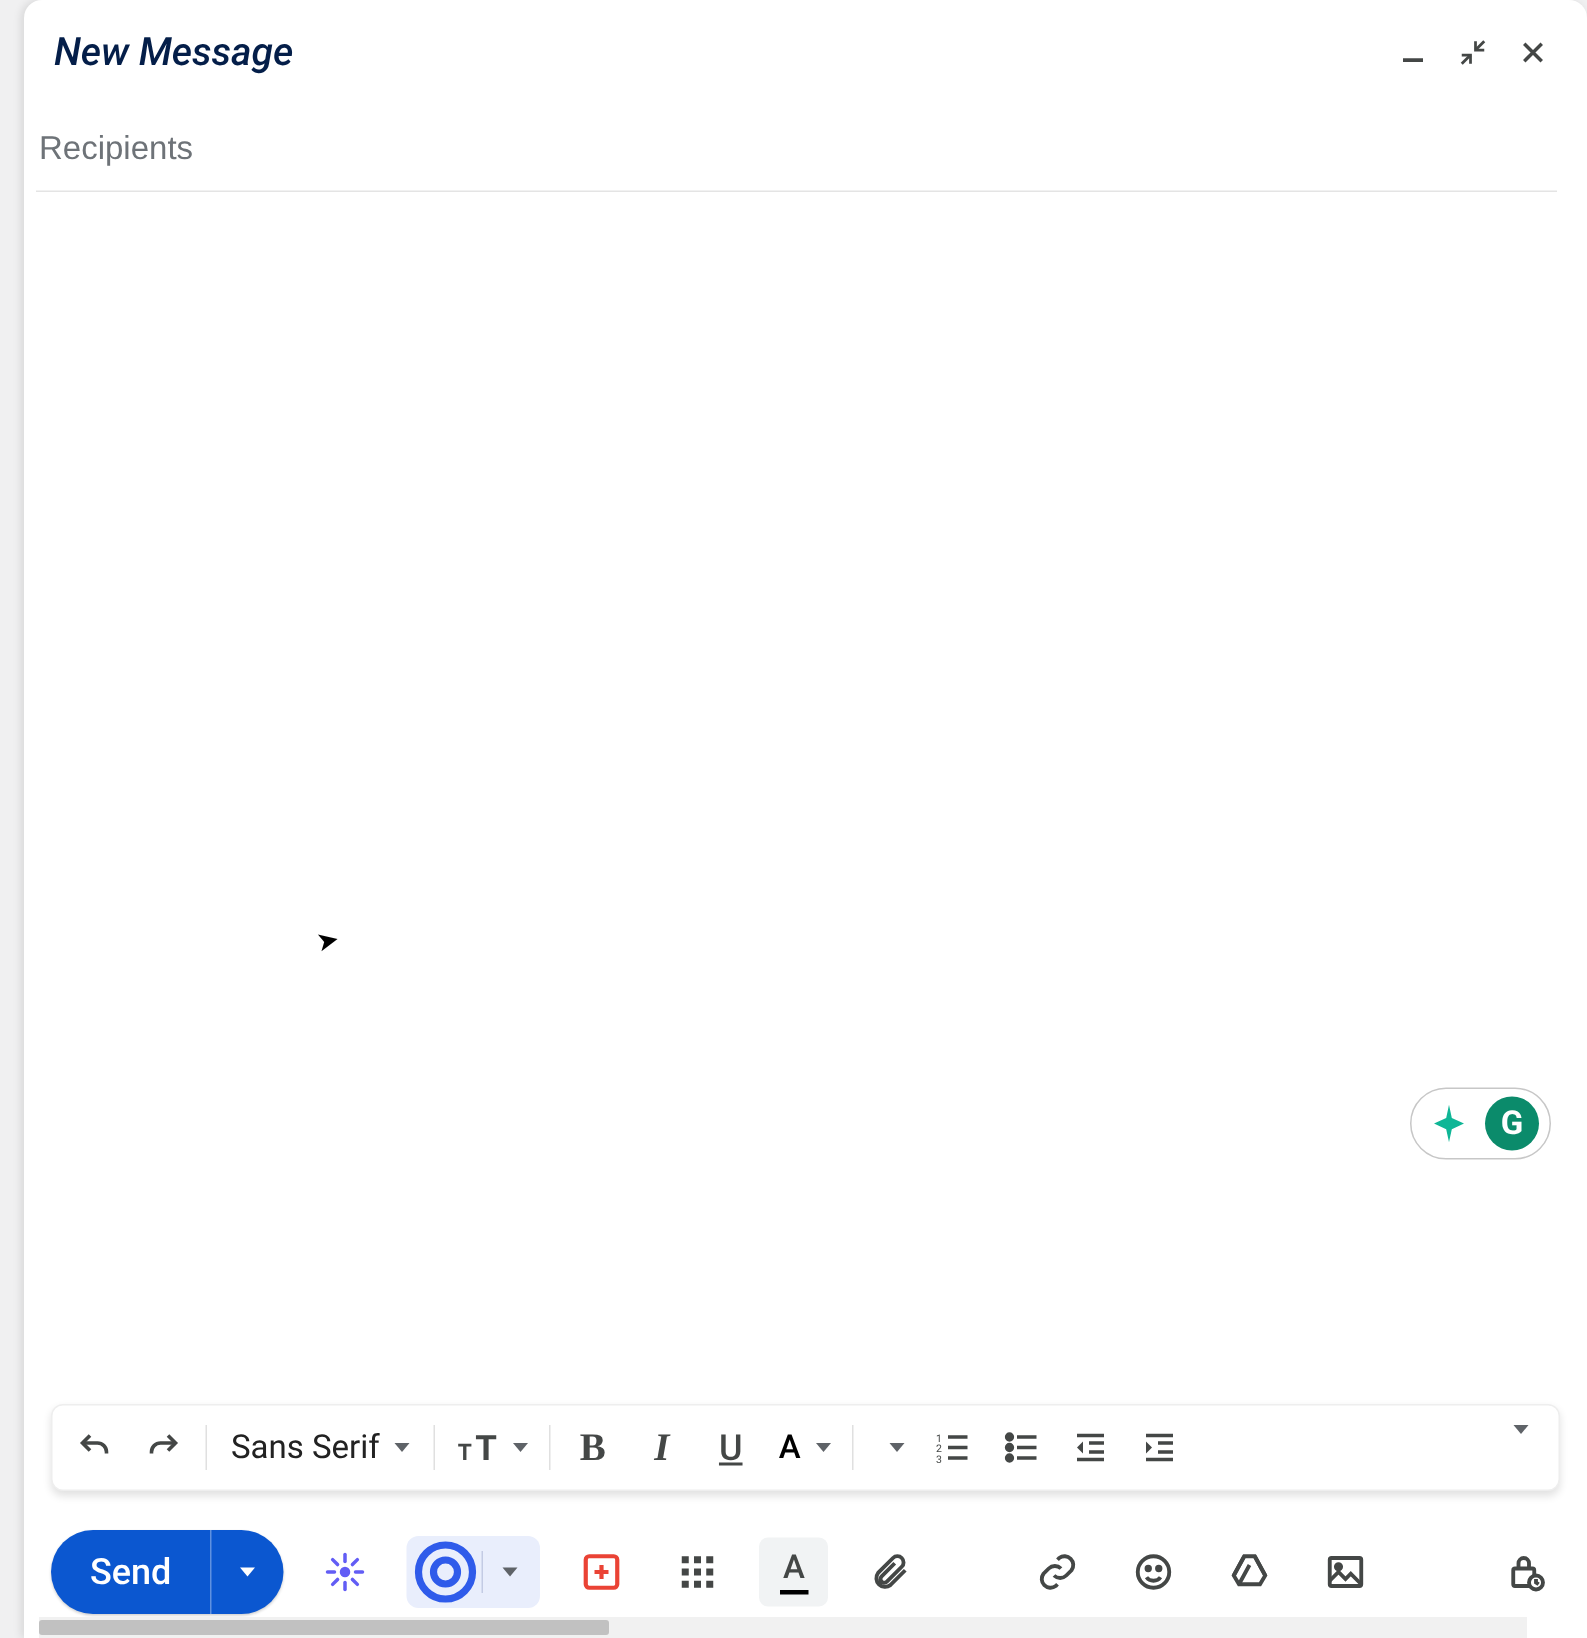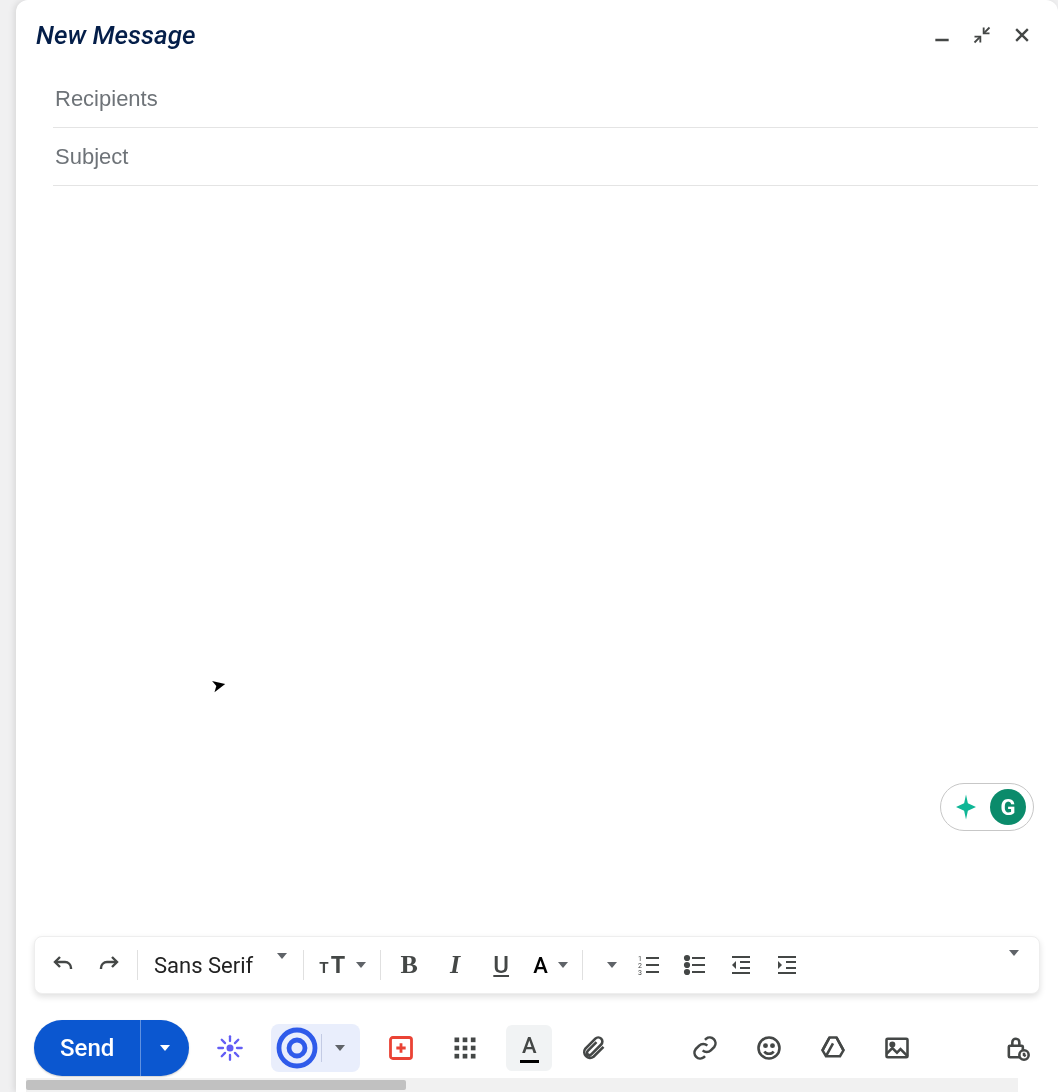--- a/index.html
+++ b/index.html
@@ -34,21 +34,21 @@
   }
   .win-controls { display:flex; gap:16px; align-items:center; padding-right:4px;}
   .win-btn {
     width:24px; height:24px;
     display:flex; align-items:center; justify-content:center;
     cursor:pointer;
     color:#444746;
   }
   .win-btn svg { width:20px; height:20px; stroke:#444746; fill:none; stroke-width:2.2; }
   
-  .fields { padding:10px 20px 0 20px;margin-left:17px; }
+  .fields { padding:10px 20px 0 8px; }
   .field-row {
     border-bottom:1px solid #e4e4e4;
     height:58px;
     display:flex; align-items:center;
   }
   .field-input {
     border:none; outline:none;
     font-size:22px;
     width:100%;
     color:#222;
@@ -94,21 +94,21 @@
   }
   .fmt-btn {
     min-width:44px; height:44px;
     display:flex; align-items:center; justify-content:center;
     border-radius:4px;
     cursor:pointer;
     color:#444746; font-size:22px;
   }
   .fmt-btn svg { width:24px; height:24px; }
   .sep { width:1px; height:30px; background:#e0e0e0; margin:0 4px;}
-  .font-select { display:flex; align-items:flex-start; gap:24px; padding:0 10px; cursor:pointer;}
+  .font-select { display:flex; align-items:center; gap:10px; padding:0 10px; cursor:pointer;}
   .font-name { font-size:22px; color:#222; }
   .caret { width:0;height:0; border-left:5px solid transparent; border-right:5px solid transparent; border-top:6px solid #5f6368;}
   .combo { display:flex; align-items:center; gap:10px; padding:0 8px; cursor:pointer;}
   .fmt-bold   { font-weight:800; font-size:26px; font-family:Georgia,serif;}
   .fmt-italic { font-style:italic; font-weight:700; font-size:26px; font-family:Georgia,serif;}
   .fmt-under  { text-decoration:underline; font-weight:500; font-size:24px; }
   .fmt-color  { position:relative; font-size:22px; font-weight:500;}
   .fmt-color-bar { position:absolute; bottom:6px; left:10px; right:10px; height:4px; background:#000;}
   .more-caret { margin-left:auto; padding:0 14px;}
   
@@ -194,23 +194,20 @@
         <svg viewBox="0 0 24 24">
             <path d="M5 5 L19 19 M19 5 L5 19" stroke-width="2.8"></path>
           </svg>
       </div>
     </div>
   </div>
 
   <div class="fields">
     <div class="field-row">
       <input class="field-input" placeholder="Recipients" style="">
-    </div>
-    <div class="field-row">
-      <input class="field-input" placeholder="Subject" style="">
     </div>
   </div>
 
   <div class="body-area">
     <div class="cursor-arrow">➤</div>
 
     <div class="grammarly-pill">
       <div class="gram-icon gram-a">
         <svg width="30" height="30" viewBox="0 0 24 24" fill="none" stroke="#0fb696" stroke-width="2.2">
           <path d="M12 2 L13.5 9 L20 12 L13.5 15 L12 22 L10.5 15 L4 12 L10.5 9 Z" fill="#0fb696" stroke="none"></path>

